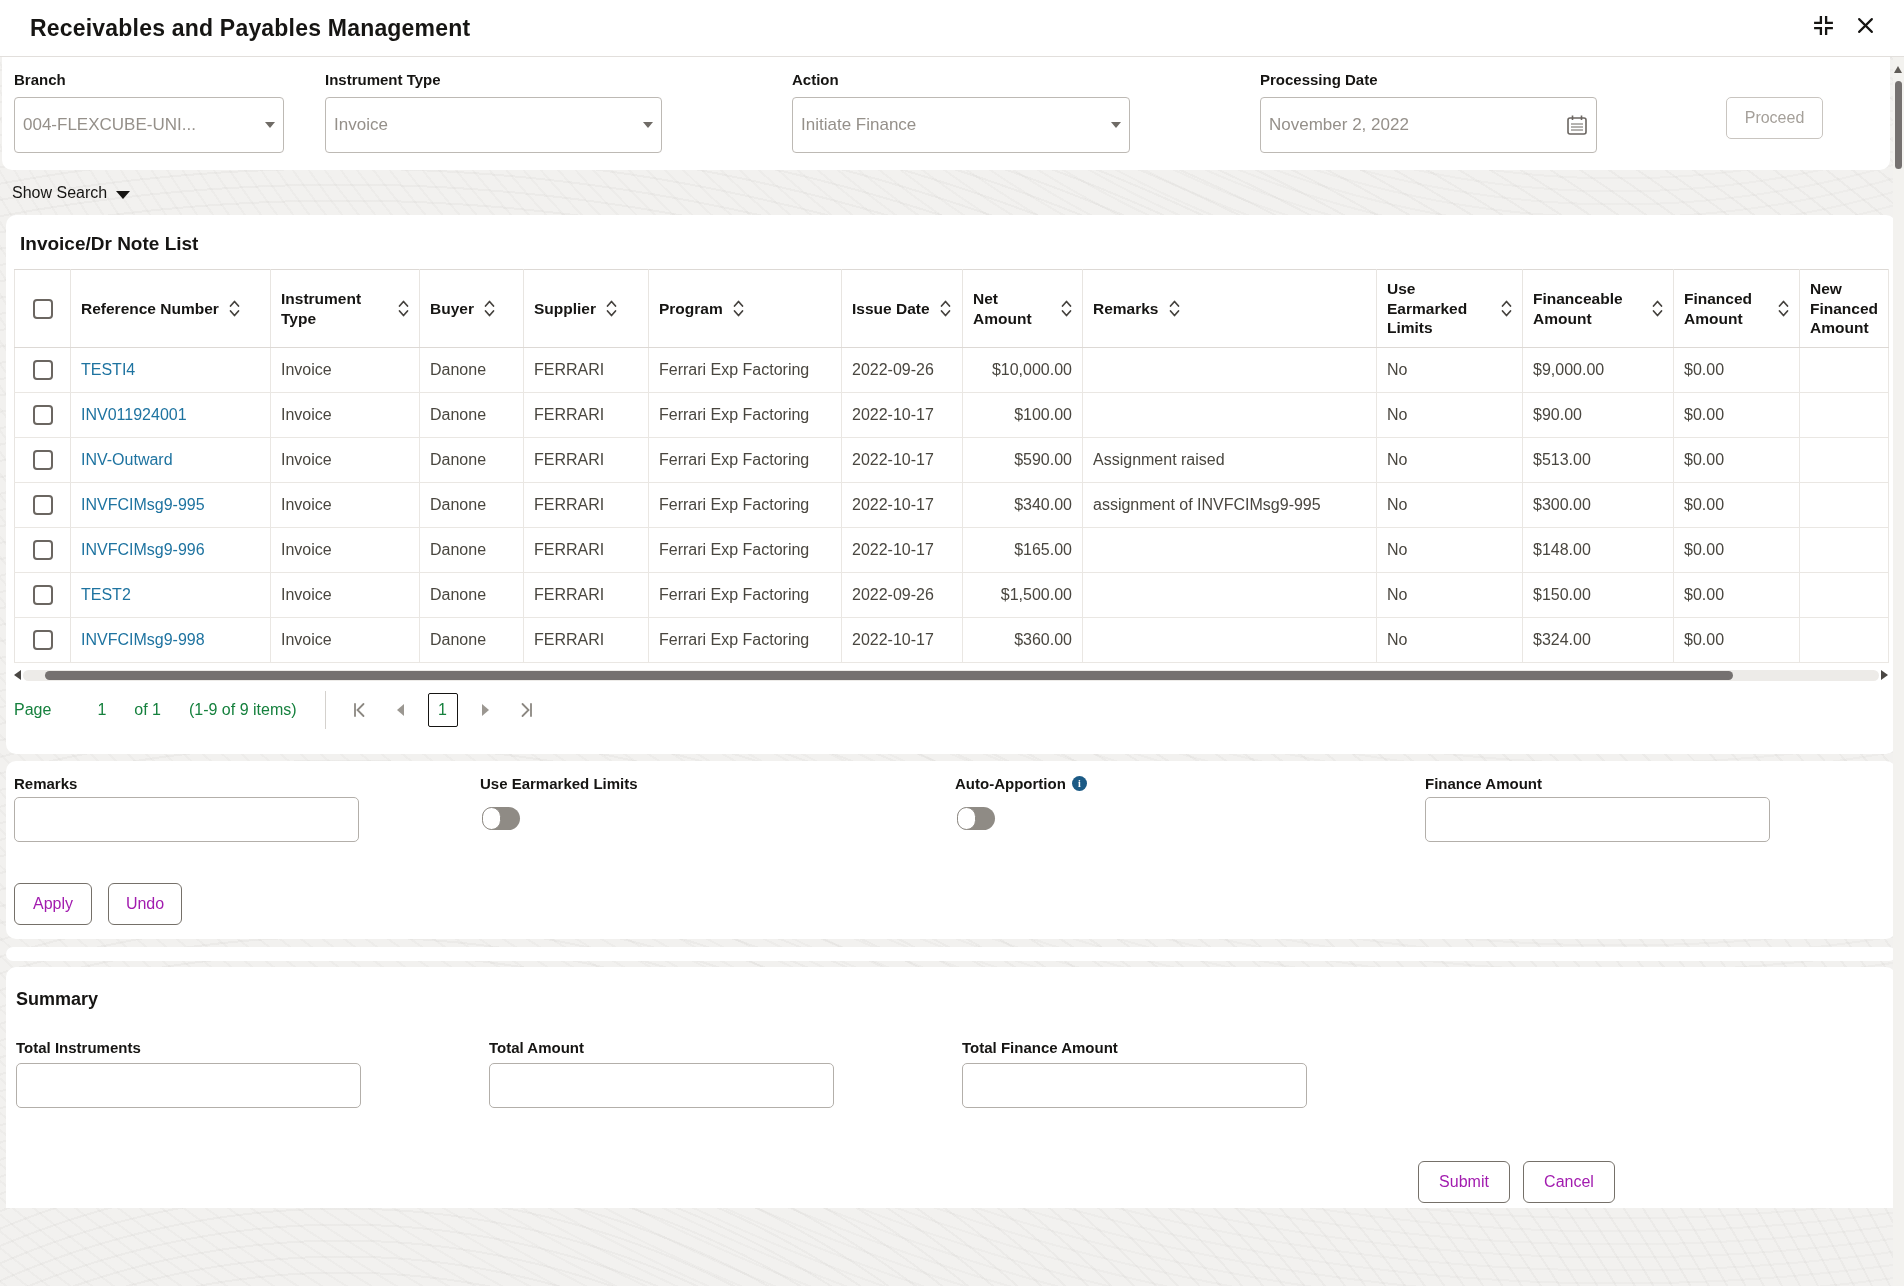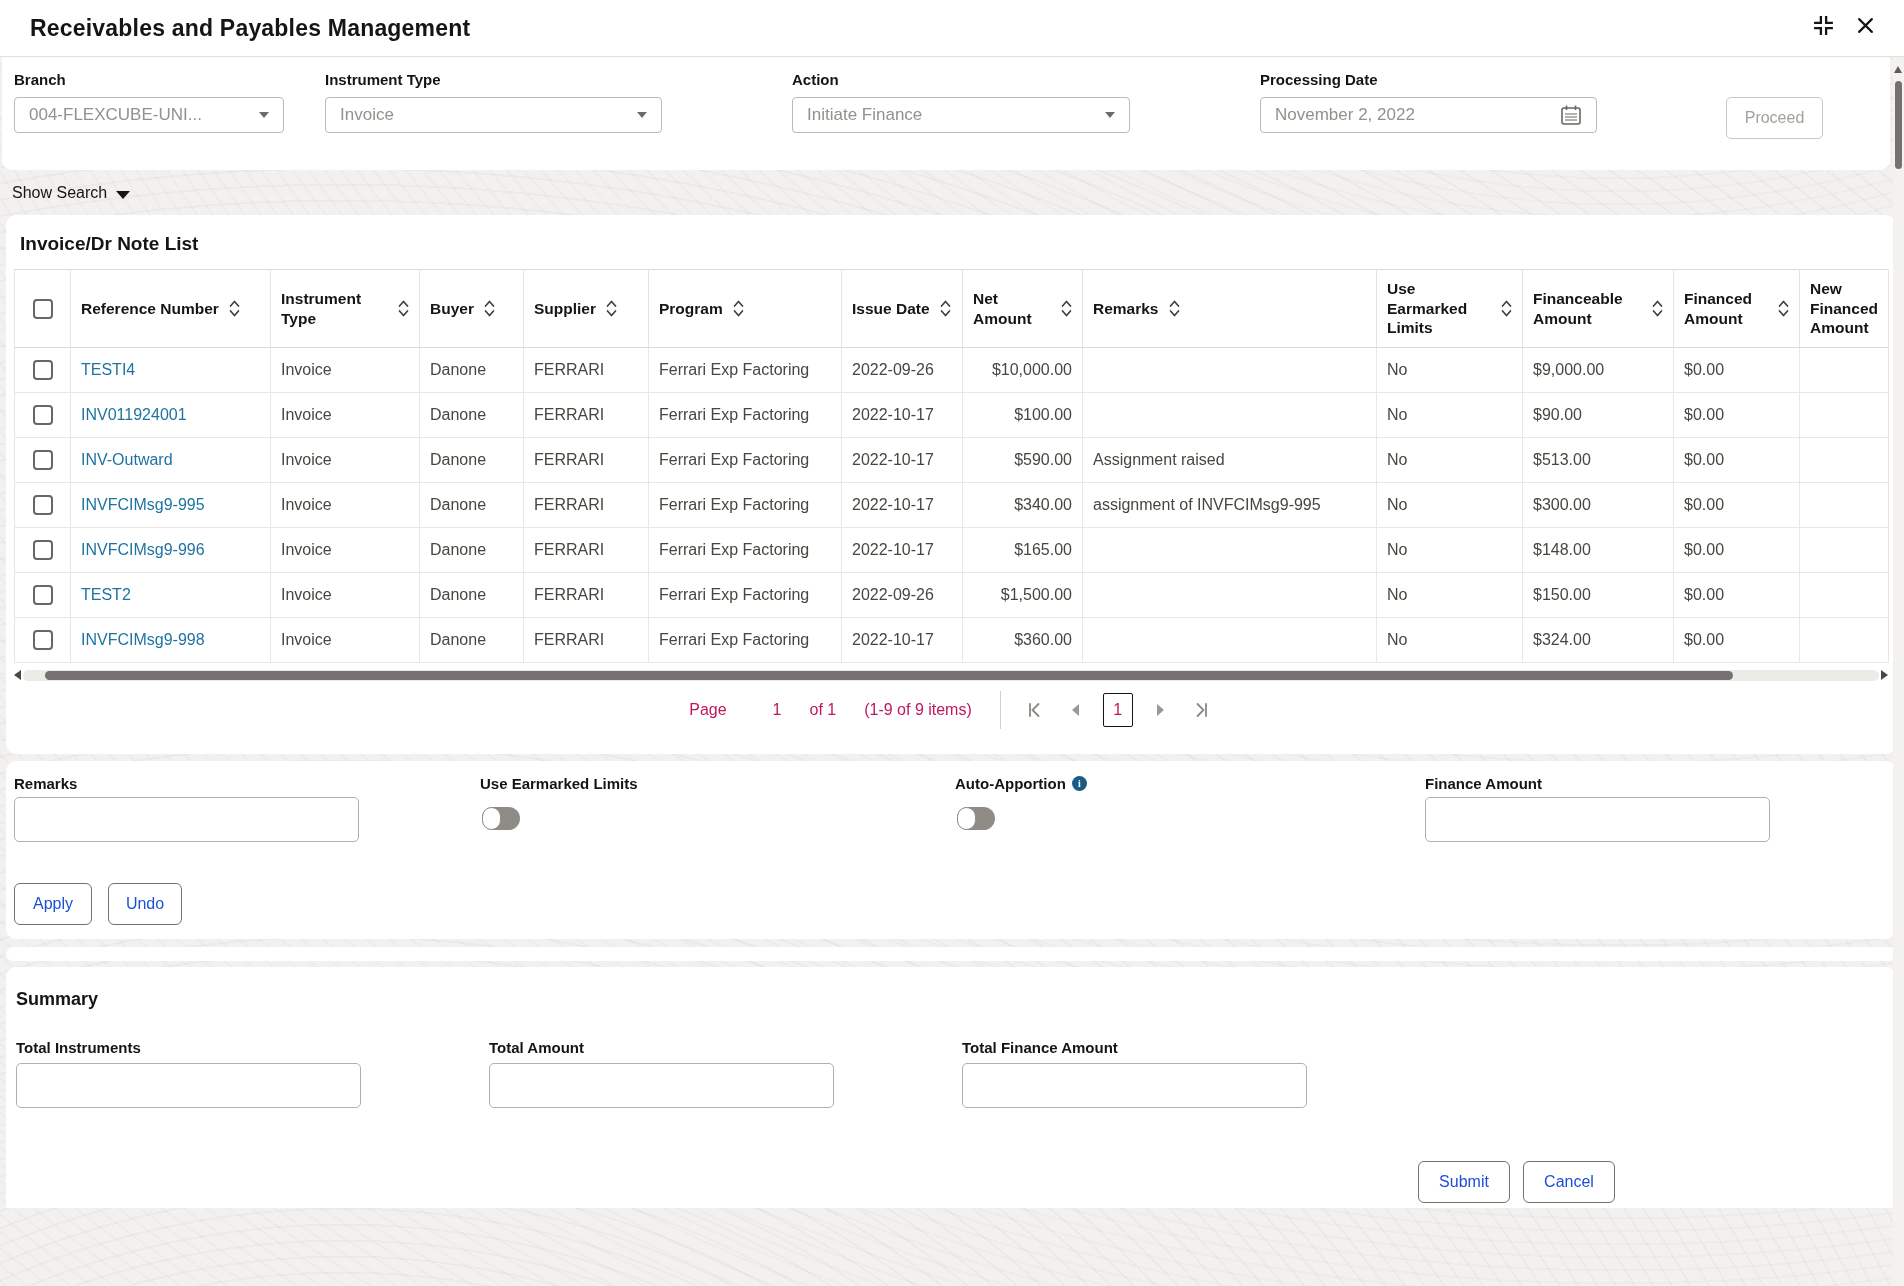--- a/index.html
+++ b/index.html
@@ -21,22 +21,22 @@
   .win-icons .icbtn { cursor:pointer; display:inline-flex; }
 
   
   .filter-card {
     position:relative; height:113px; background:#fff; margin:0 14px 0 2px;
     border-radius:0 0 10px 10px;
   }
   .fgroup { position:absolute; top:14px; }
   .flabel { font-size:15px; font-weight:600; color:#161513; margin-bottom:9px; }
   .fselect, .finput {
-    height:36px; border:1px solid #bdb9b4; border-radius:4px; background:#fff;
-    display:flex; align-items:center; padding:0 14px; font-size:17px; color:#95908a;
+    height:56px; border:1px solid #bdb9b4; border-radius:4px; background:#fff;
+    display:flex; align-items:center; padding:0 8px; font-size:17px; color:#95908a;
   }
   .fselect .fval { flex:1; white-space:nowrap; overflow:hidden; }
   .caret { width:0; height:0; border-left:5px solid transparent; border-right:5px solid transparent; border-top:6px solid #6f6b66; margin-left:8px; }
   .proceed-btn {
     position:absolute; top:40px; left:1724px; width:97px; height:42px;
     background:#fff; border:1px solid #c9c5c0; border-radius:5px;
     font-size:16px; color:#a5a09a; display:flex; align-items:center; justify-content:center;
   }
 
   
@@ -69,38 +69,38 @@
 
   
   .hscroll { display:flex; align-items:center; height:14px; margin-top:5px; width:1874px; gap:2px; }
   .hs-track { position:relative; flex:1; height:11px; background:#edebe8; border-radius:6px; }
   .hs-thumb { position:absolute; left:22px; top:1px; width:1688px; height:9px; background:#757170; border-radius:5px; cursor:pointer; }
   .hs-arrow { width:0; height:0; cursor:pointer; }
   .hs-left  { border-top:5px solid transparent; border-bottom:5px solid transparent; border-right:7px solid #4a4744; }
   .hs-right { border-top:5px solid transparent; border-bottom:5px solid transparent; border-left:7px solid #4a4744; }
 
   
-  .pagination { display:flex; align-items:center; height:56px; font-size:16px; color:#be185d; margin-left:0;justify-content:center; }
+  .pagination { display:flex; align-items:center; height:56px; font-size:16px; color:#15803d; margin-left:0; }
   .pg-label { margin-right:46px; }
   .pg-cur { margin-right:28px; }
   .pg-of { margin-right:28px; }
   .pg-items { margin-right:28px; }
   .pg-divider { width:1px; height:38px; background:#d4d1cd; margin:0 22px 0 0; }
   .pg-nav { display:flex; align-items:center; gap:14px; }
   .pg-btn { display:inline-flex; align-items:center; justify-content:center; width:26px; height:30px; cursor:pointer; }
   .pg-page-box { width:30px; height:34px; border:1px solid #161513; border-radius:2px; display:flex; align-items:center; justify-content:center; font-size:16px; cursor:pointer; }
 
   
   .card-b { position:relative; height:178px; margin:7px 8px 0 6px; }
   .fb-label { position:absolute; font-size:15px; font-weight:600; }
   .text-input { position:absolute; height:45px; width:345px; border:1px solid #b3afaa; border-radius:5px; background:#fff; font-size:16px; padding:0 12px; font-family:"Liberation Sans",sans-serif; }
   .toggle { position:absolute; width:38px; height:23px; background:#8f8b85; border-radius:12px; cursor:pointer; }
   .toggle .knob { position:absolute; left:0px; top:0px; width:19px; height:23px; background:#fff; border:1px solid #8f8b85; border-radius:11px; }
   .info-icon { display:inline-flex; width:15px; height:15px; background:#1b5a85; color:#fff; border-radius:50%; font-size:10px; font-weight:bold; align-items:center; justify-content:center; margin-left:6px; vertical-align:2px; font-family:"Liberation Serif",serif; }
-  .btn { background:#fff; border:1px solid #757069; border-radius:6px; font-size:16px; color:#1d4ed8; height:42px; display:inline-flex; align-items:center; justify-content:center; cursor:pointer; font-family:"Liberation Sans",sans-serif; }
+  .btn { background:#fff; border:1px solid #757069; border-radius:6px; font-size:16px; color:#a21caf; height:42px; display:inline-flex; align-items:center; justify-content:center; cursor:pointer; font-family:"Liberation Sans",sans-serif; }
   .fb-actions { position:absolute; left:8px; top:122px; display:flex; gap:16px; }
   .btn-apply { width:78px; } .btn-undo { width:74px; }
 
   .strip { height:14px; background:#fff; border-radius:8px; margin:8px 8px 0 6px; }
 
   
   .card-summary { position:relative; height:241px; margin:6px 8px 0 6px; border-radius:10px 10px 0 0; }
   .card-summary h2 { position:absolute; left:10px; top:22px; font-size:18px; font-weight:600; }
   .sm-btns { position:absolute; top:194px; left:1412px; display:flex; gap:13px; }
   .btn-submit { width:92px; } .btn-cancel { width:92px; }

